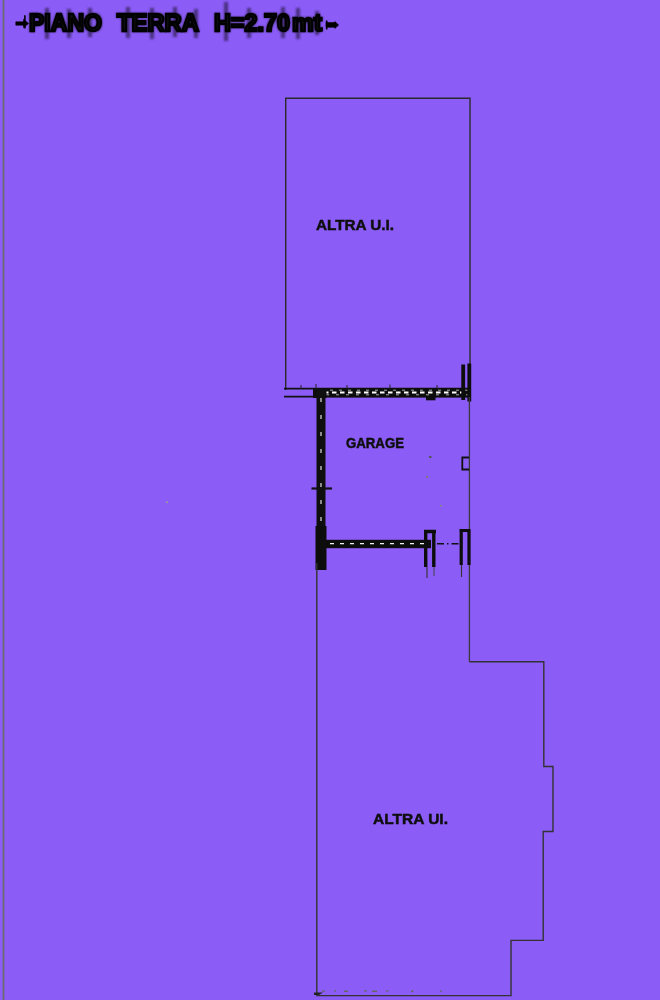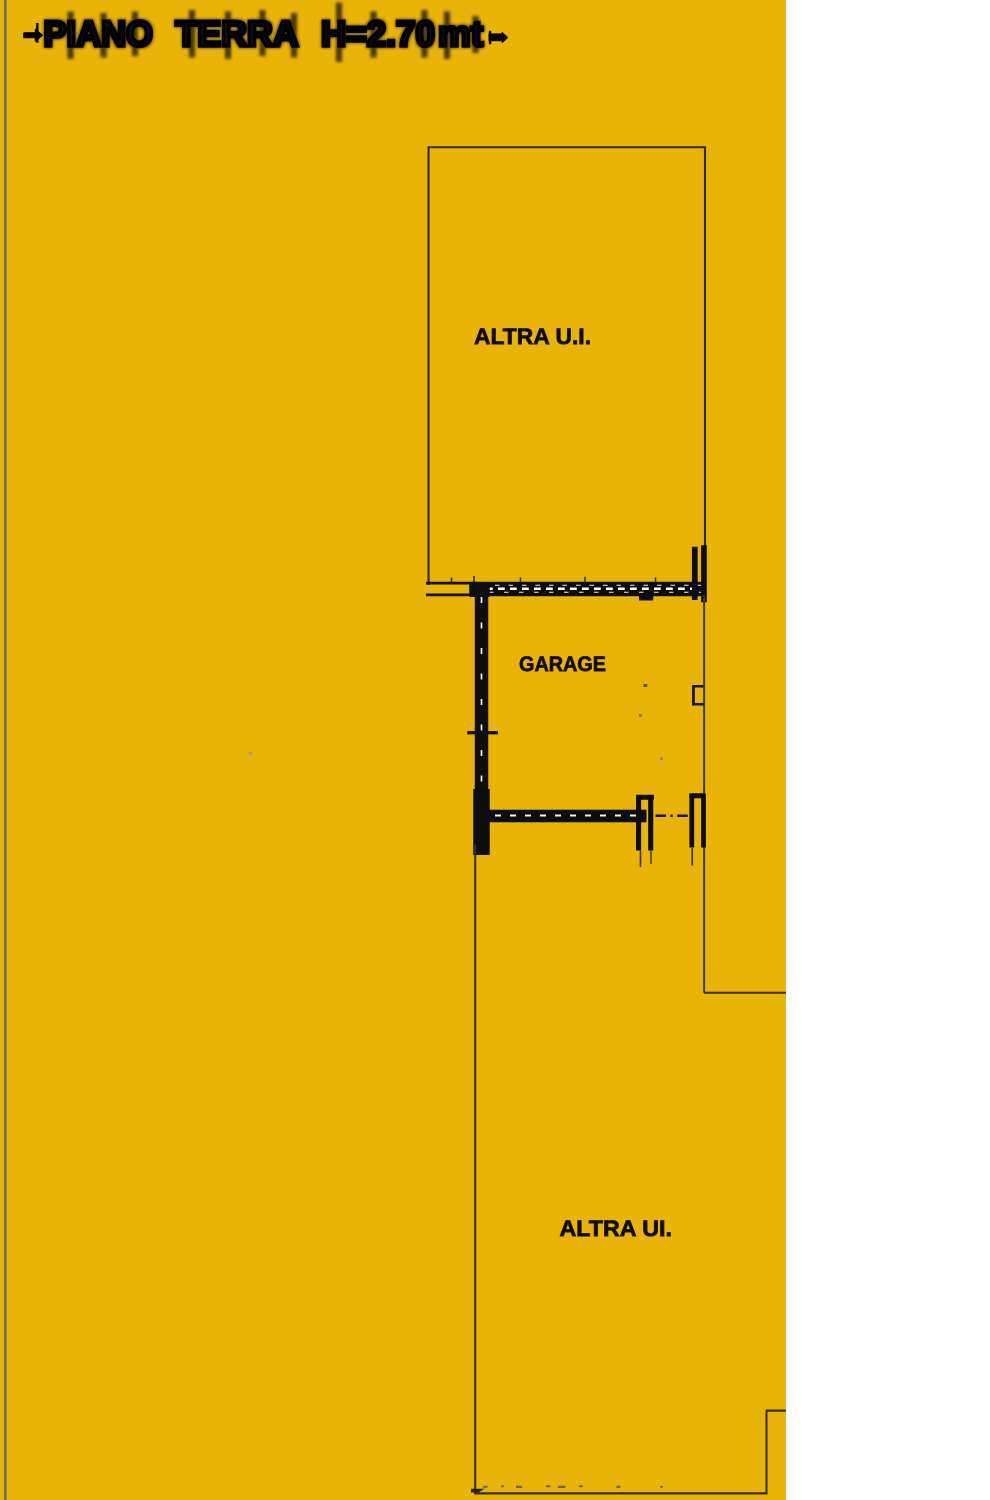--- a/index.html
+++ b/index.html
@@ -1,16 +1,16 @@
 <!DOCTYPE html>
 <html><head>
 <meta charset="utf-8">
 <style>
   html,body{margin:0;padding:0;background:#ffffff;}
-  #page{position:relative;width:524px;height:1000px;background:#eab308;overflow:hidden;
+  #page{position:relative;width:660px;height:1000px;background:#8b5cf6;overflow:hidden;
         font-family:"Liberation Sans",sans-serif;}
   svg{position:absolute;top:0;left:0;}
   text{font-family:"Liberation Sans",sans-serif;font-weight:bold;fill:#111;}
   text.lbl{stroke:#111;stroke-width:0.5;}
 </style>
 </head>
 <body>
 <div id="page">
 <svg width="660" height="1000" viewBox="0 0 660 1000">
   <defs>

